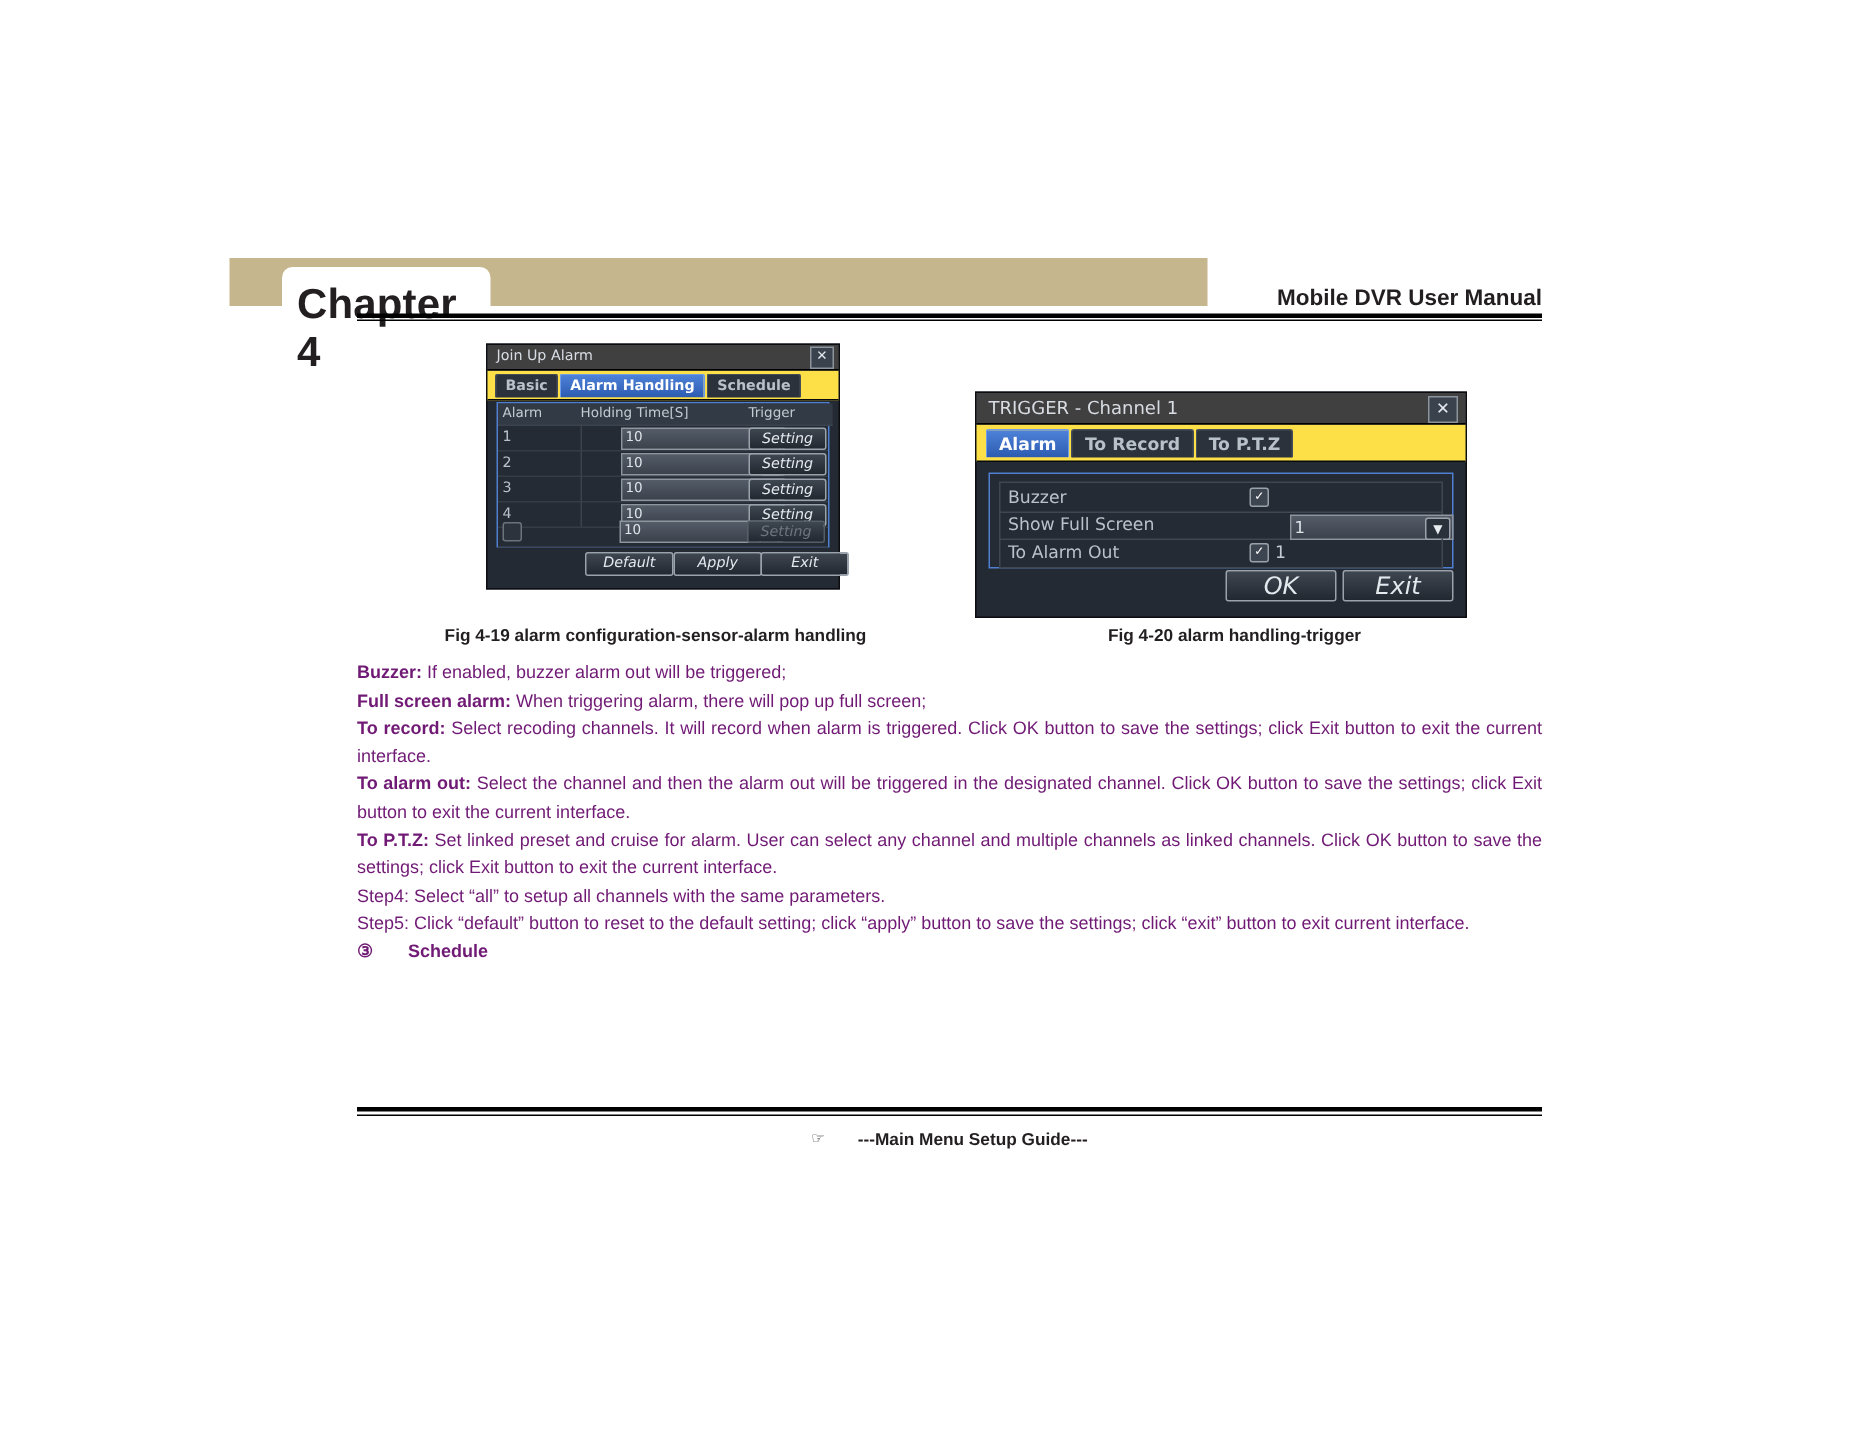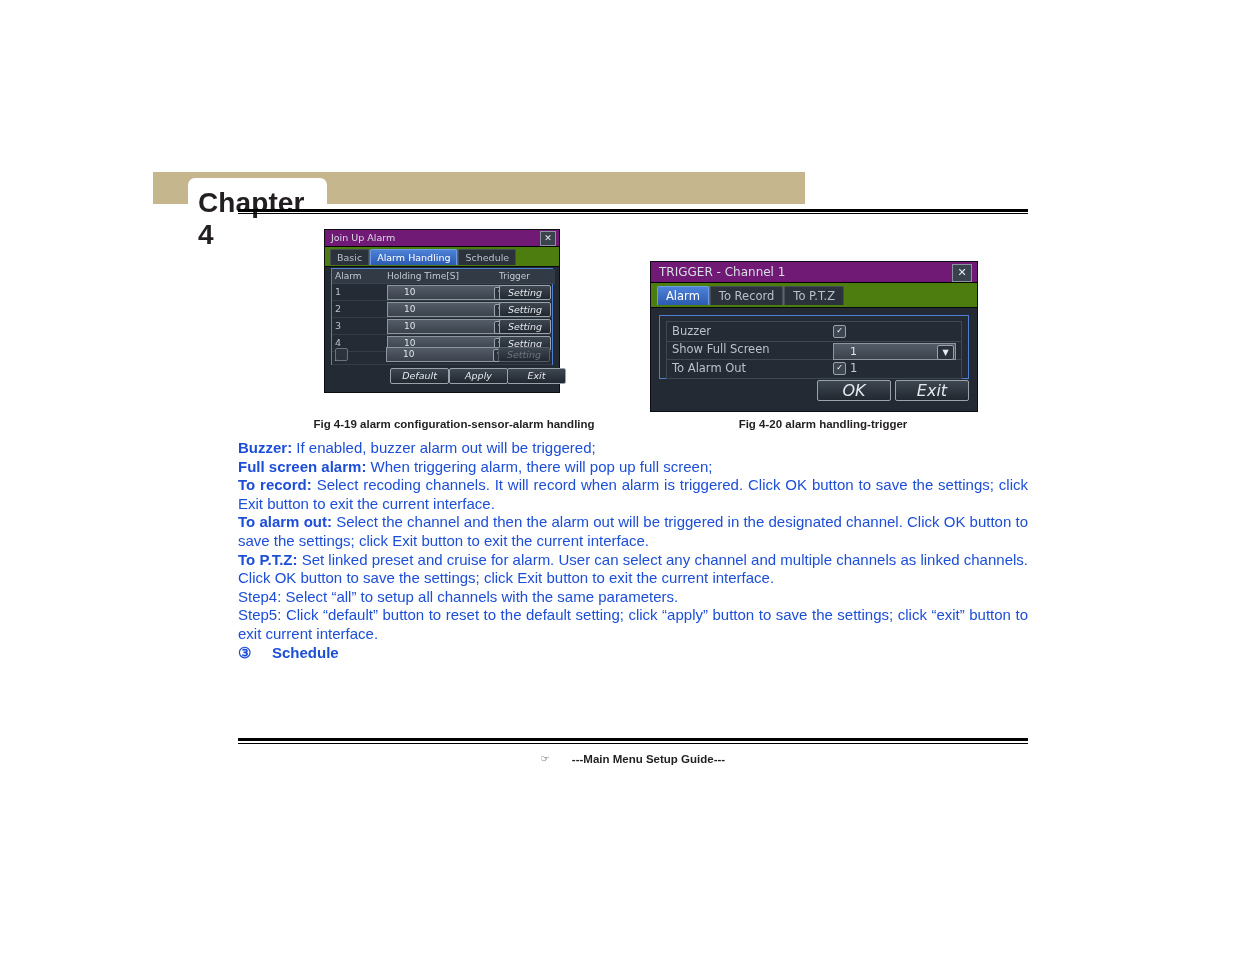--- a/index.html
+++ b/index.html
@@ -27,44 +27,45 @@
     position:absolute;left:700px;top:190px;width:328px;text-align:right;
     font-size:15px;font-weight:bold;color:#231f20;
   }
   .rule-thick{position:absolute;left:238px;top:209px;width:790px;height:3px;background:#000;}
   .rule-thin{position:absolute;left:238px;top:213px;width:790px;height:1px;background:#000;}
 
   
   .dlg{position:absolute;background:#242a33;border:1px solid #0b0d11;
        font-family:"DejaVu Sans", sans-serif;color:#c9cfd6;}
   .dlg-title{
-    height:16px;background:#701a75;color:#d8dde3;
+    height:16px;background:#404040;color:#d8dde3;
     font-size:9.5px;line-height:16px;padding-left:6px;position:relative;
     border-bottom:1px solid #000;
   }
   .dlg-close{
     position:absolute;right:3px;top:1px;width:14px;height:13px;
     background:#3a424d;border:1px solid #8b939c;color:#e6eaee;
     font-size:9px;line-height:12px;text-align:center;
   }
-  .tabbar{height:17px;background:#4d7c0f;padding:2px 0 0 5px;
-          border-bottom:1px solid #070a0d;}
+  .tabbar{height:17px;background:#fde047;padding:2px 0 0 5px;
+          border-bottom:1px solid #070a0d;font-weight:bold;}
   .tab{
     display:inline-block;height:15px;line-height:15px;padding:0 6px;
     font-size:9.5px;color:#b8c0c8;background:#2b323c;
     border:1px solid #454d58;border-bottom:none;margin-right:1px;
     border-radius:2px 2px 0 0;vertical-align:top;
   }
   .tab.sel{background:linear-gradient(#4d82d8,#2c5bb0);color:#ffffff;border-color:#6f9ce8;}
   .panel{border:1px solid #4f7fd0;background:#252b34;}
 
   .combo{
     position:relative;height:13px;background:linear-gradient(#545c68,#3b424c);
     border:1px solid #8d959e;color:#dfe4e9;font-size:9px;line-height:13px;
-    padding-left:16px;
+    padding-left:2px;
+    margin-left:27px;
   }
   .combo .arrow{
     position:absolute;right:1px;top:1px;width:12px;height:11px;
     background:#2a313a;border:1px solid #9aa2ab;border-radius:2px;
     color:#e8ecf0;font-size:7px;line-height:11px;text-align:center;
   }
   .btn{
     background:linear-gradient(#3e4650,#222830);border:1px solid #9aa2ab;
     color:#e4e9ee;font-size:9.5px;text-align:center;border-radius:2px;font-style:italic;
   }
@@ -102,27 +103,27 @@
   .d2-row{position:absolute;left:6px;right:6px;height:19px;border:1px solid #3f4752;
           border-top:none;}
   .d2-label{position:absolute;left:5px;top:0;height:19px;line-height:19px;
             font-size:11.5px;color:#b9c1c9;}
   .d2-ctrl{position:absolute;left:166px;top:3px;}
   .d2-foot{position:absolute;left:0;top:118px;width:100%;height:26px;}
   .d2-fbtn{position:absolute;width:72px;height:19px;line-height:19px;font-size:16px;}
 
   
   .cap{position:absolute;font-size:11.5px;font-weight:bold;color:#231f20;}
-  #cap1{left:304px;top:418px;width:300px;text-align:center;}
+  #cap1{left:287px;top:418px;width:300px;text-align:center;}
   #cap2{left:673px;top:418px;width:300px;text-align:center;}
 
   
   .body{
     position:absolute;left:238px;top:439px;width:790px;
-    font-size:15px;line-height:18.6px;color:#1d4ed8;text-align:justify;
+    font-size:12px;line-height:18.6px;color:#701a75;text-align:justify;
   }
   .body p{margin:0;}
   .body b{font-weight:bold;}
   .sec-head{margin-top:26px;font-weight:bold;}
   .sec-head .circ{display:inline-block;width:34px;}
 
   
   .foot-thick{position:absolute;left:238px;top:738px;width:790px;height:3px;background:#000;}
   .foot-thin{position:absolute;left:238px;top:743px;width:790px;height:1px;background:#000;}
   .foot-text{
@@ -132,20 +133,21 @@
   .foot-hand{font-size:10px;font-weight:normal;margin-right:22px;vertical-align:1px;}
 </style>
 </head>
 <body>
 
 <div class="page">
 
   <div class="header-band"></div>
   <div class="chapter-chip"></div>
   <div class="chapter-title">Chapter 4</div>
+  <div class="manual-title">Mobile DVR User Manual</div>
   <div class="rule-thick"></div>
   <div class="rule-thin"></div>
 
   <div class="dlg" id="dlg1">
     <div class="dlg-title">
       <span>Join Up Alarm</span>
       <span class="dlg-close">✕</span>
     </div>
 
     <div class="tabbar">

